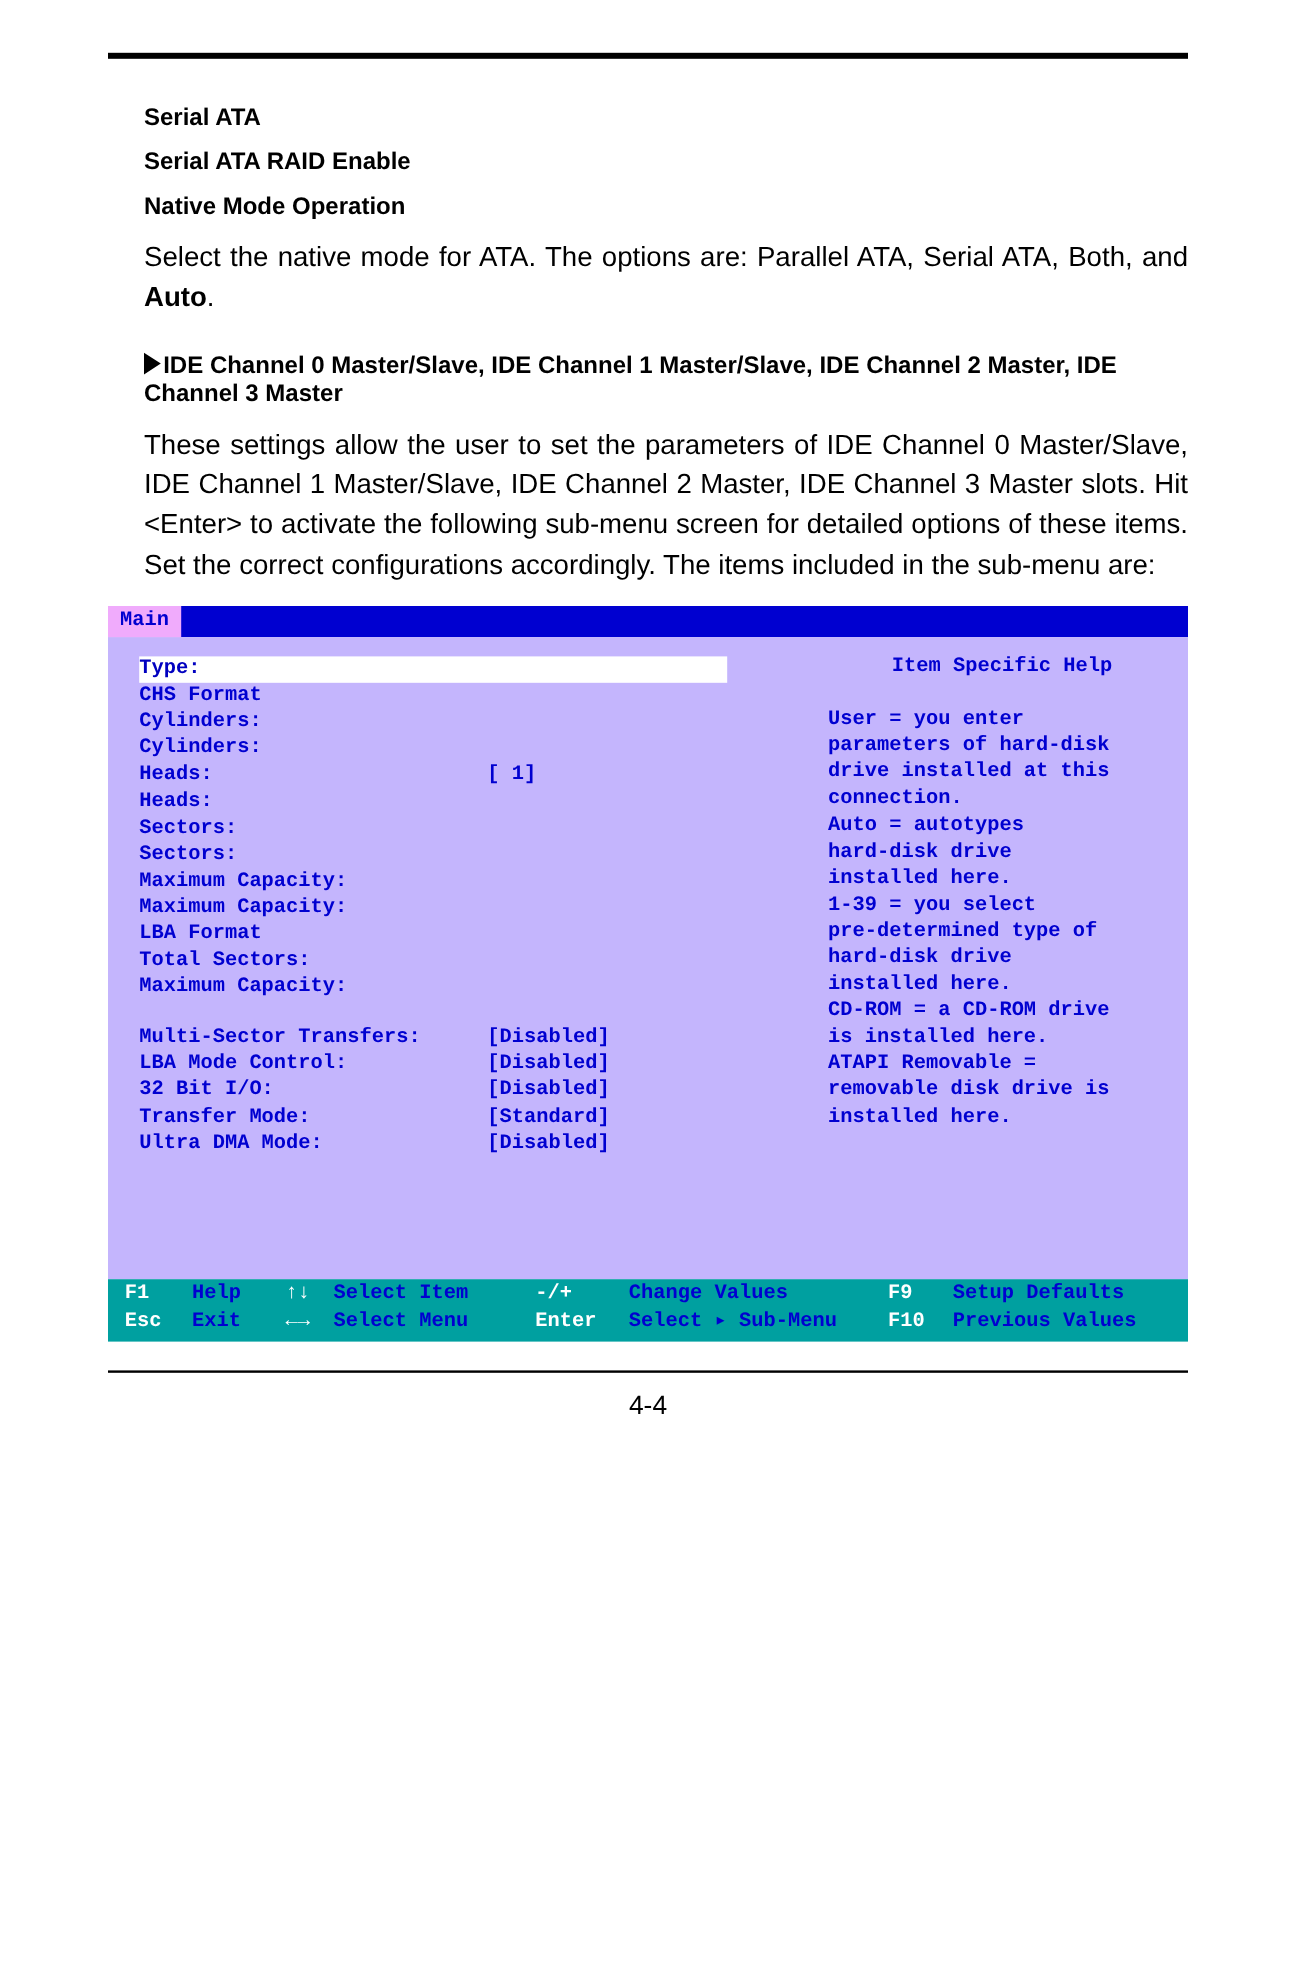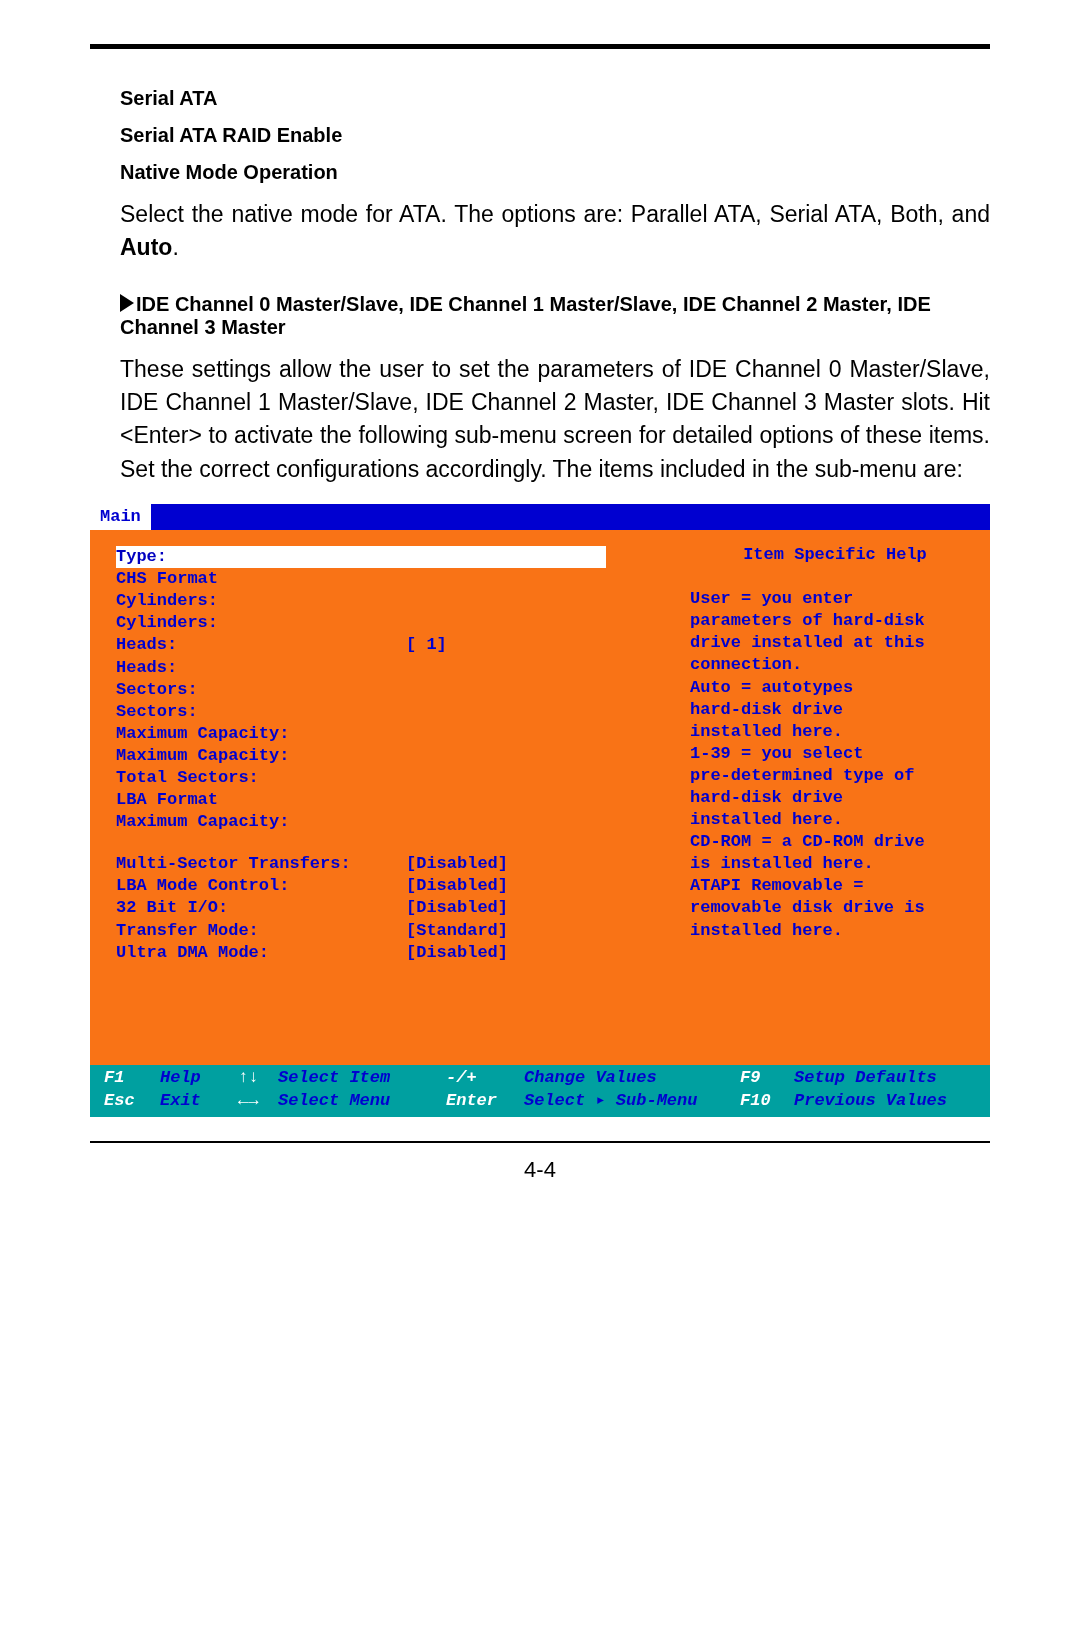--- a/index.html
+++ b/index.html
@@ -91,30 +91,30 @@
     padding: 1px 0;
     font-size: 17px;
   }
   .bios-tabbar {
     background: #0000d0;
     height: 26px;
     display: flex;
     align-items: stretch;
   }
   .bios-tab {
-    background: #ffffff;
+    background: #f0abfc;
     color: #0000d0;
     padding: 2px 10px;
     font-size: 17px;
     display: flex;
     align-items: center;
   }
   .bios-body {
     display: flex;
-    background: #f97316;
+    background: #c4b5fd;
     height: 535px;
     padding: 10px 0 0 0;
   }
   .bios-left {
     flex: 1.5;
     padding: 6px 10px 6px 26px;
   }
   .bios-right {
     width: 310px;
     padding: 4px 10px 0 10px;
@@ -137,21 +137,21 @@
   .bios-row .val { }
   .bios-row.hl { background: #ffffff; color: #0000c0; width: 490px; }
   .bios-spacer { height: 20px; }
 
   .bios-footer {
     background: #00a0a0;
     font-size: 17px;
     padding: 2px 14px 4px 14px;
     line-height: 1.35;
   }
-  .bios-footer .row { display: flex; font-style: italic; }
+  .bios-footer .row { display: flex; }
   .bios-footer .c1 { width: 56px; color: #ffffff; }
   .bios-footer .c2 { width: 78px; color: #0000d0; }
   .bios-footer .c3 { width: 40px; color: #ffffff; }
   .bios-footer .c4 { width: 168px; color: #0000d0; }
   .bios-footer .c5 { width: 78px; color: #ffffff; }
   .bios-footer .c6 { width: 216px; color: #0000d0; }
   .bios-footer .c7 { width: 54px; color: #ffffff; }
   .bios-footer .c8 { color: #0000d0; }
 
   .page-num {
@@ -221,25 +221,25 @@
           </div>
           <div class="bios-row">
             <span class="lab">Maximum Capacity:</span>
             <span class="val"></span>
           </div>
           <div class="bios-row">
             <span class="lab">Maximum Capacity:</span>
             <span class="val"></span>
           </div>
           <div class="bios-row">
+            <span class="lab">LBA Format</span>
+            <span class="val"></span>
+          </div>
+          <div class="bios-row">
             <span class="lab">Total Sectors:</span>
-            <span class="val"></span>
-          </div>
-          <div class="bios-row">
-            <span class="lab">LBA Format</span>
             <span class="val"></span>
           </div>
           <div class="bios-row">
             <span class="lab">Maximum Capacity:</span>
             <span class="val"></span>
           </div>
           <div class="bios-spacer"></div>
           <div class="bios-row">
             <span class="lab">Multi-Sector Transfers:</span>
             <span class="val">[Disabled]</span>

